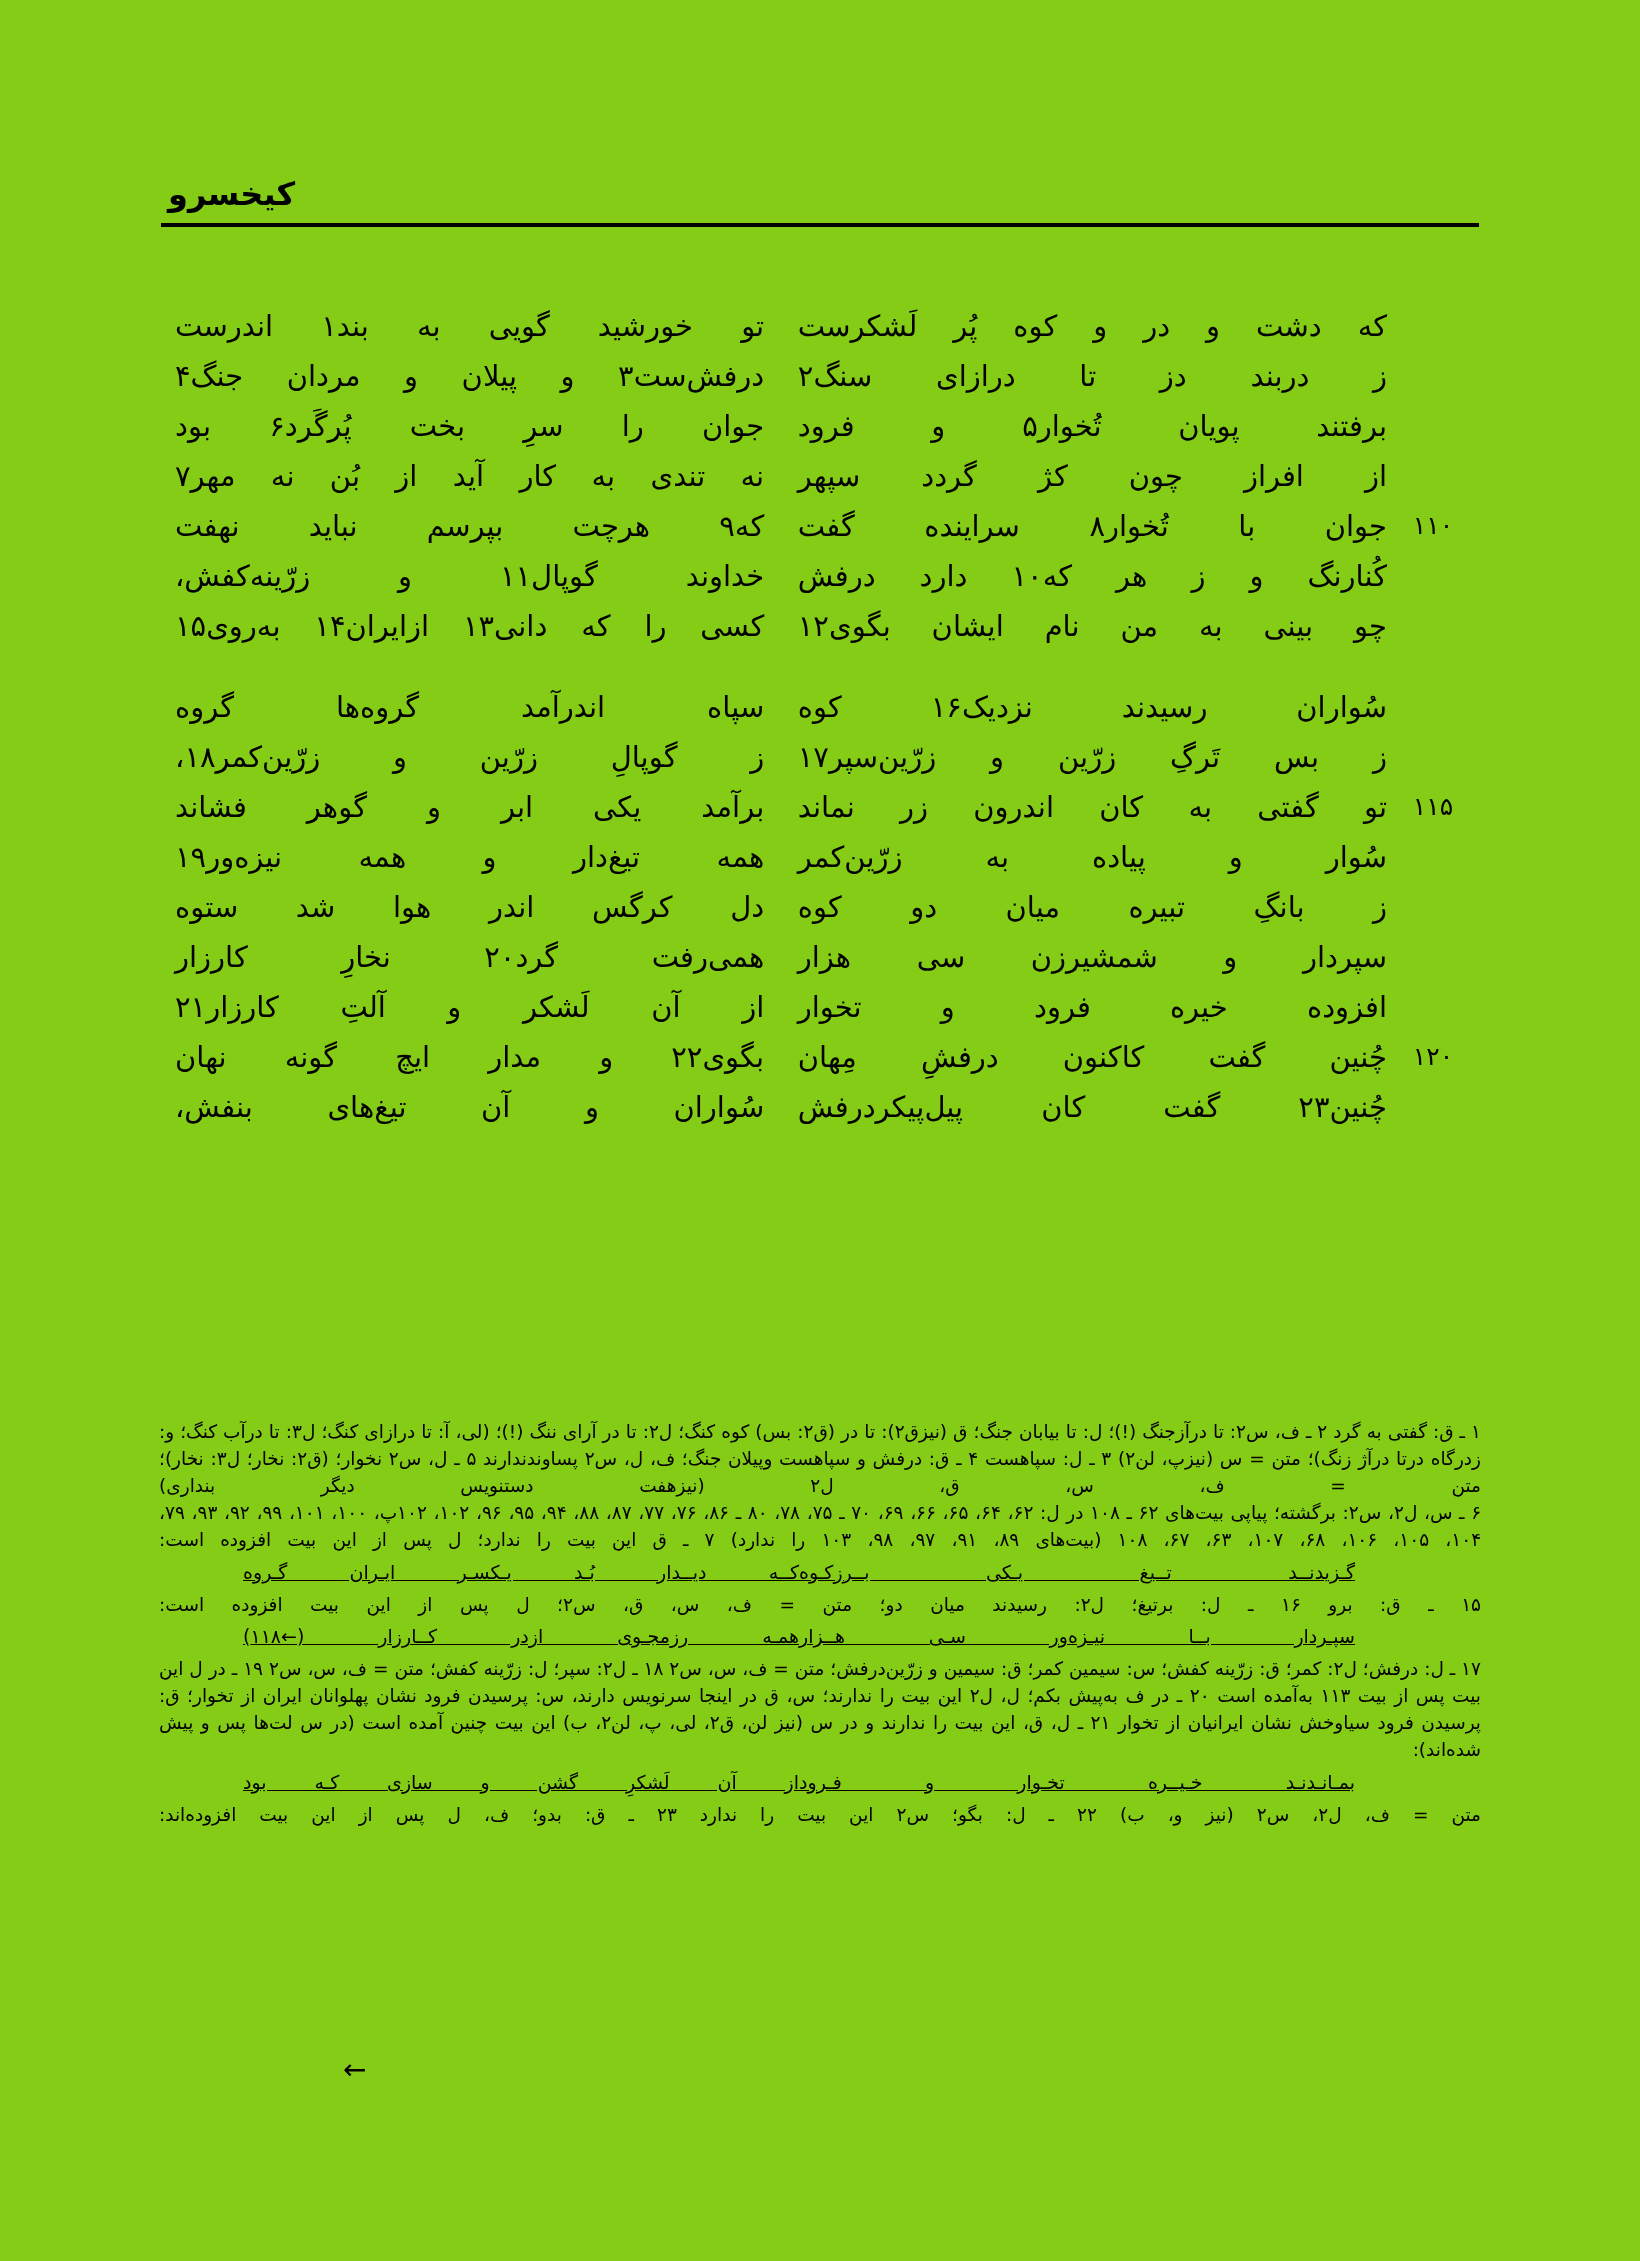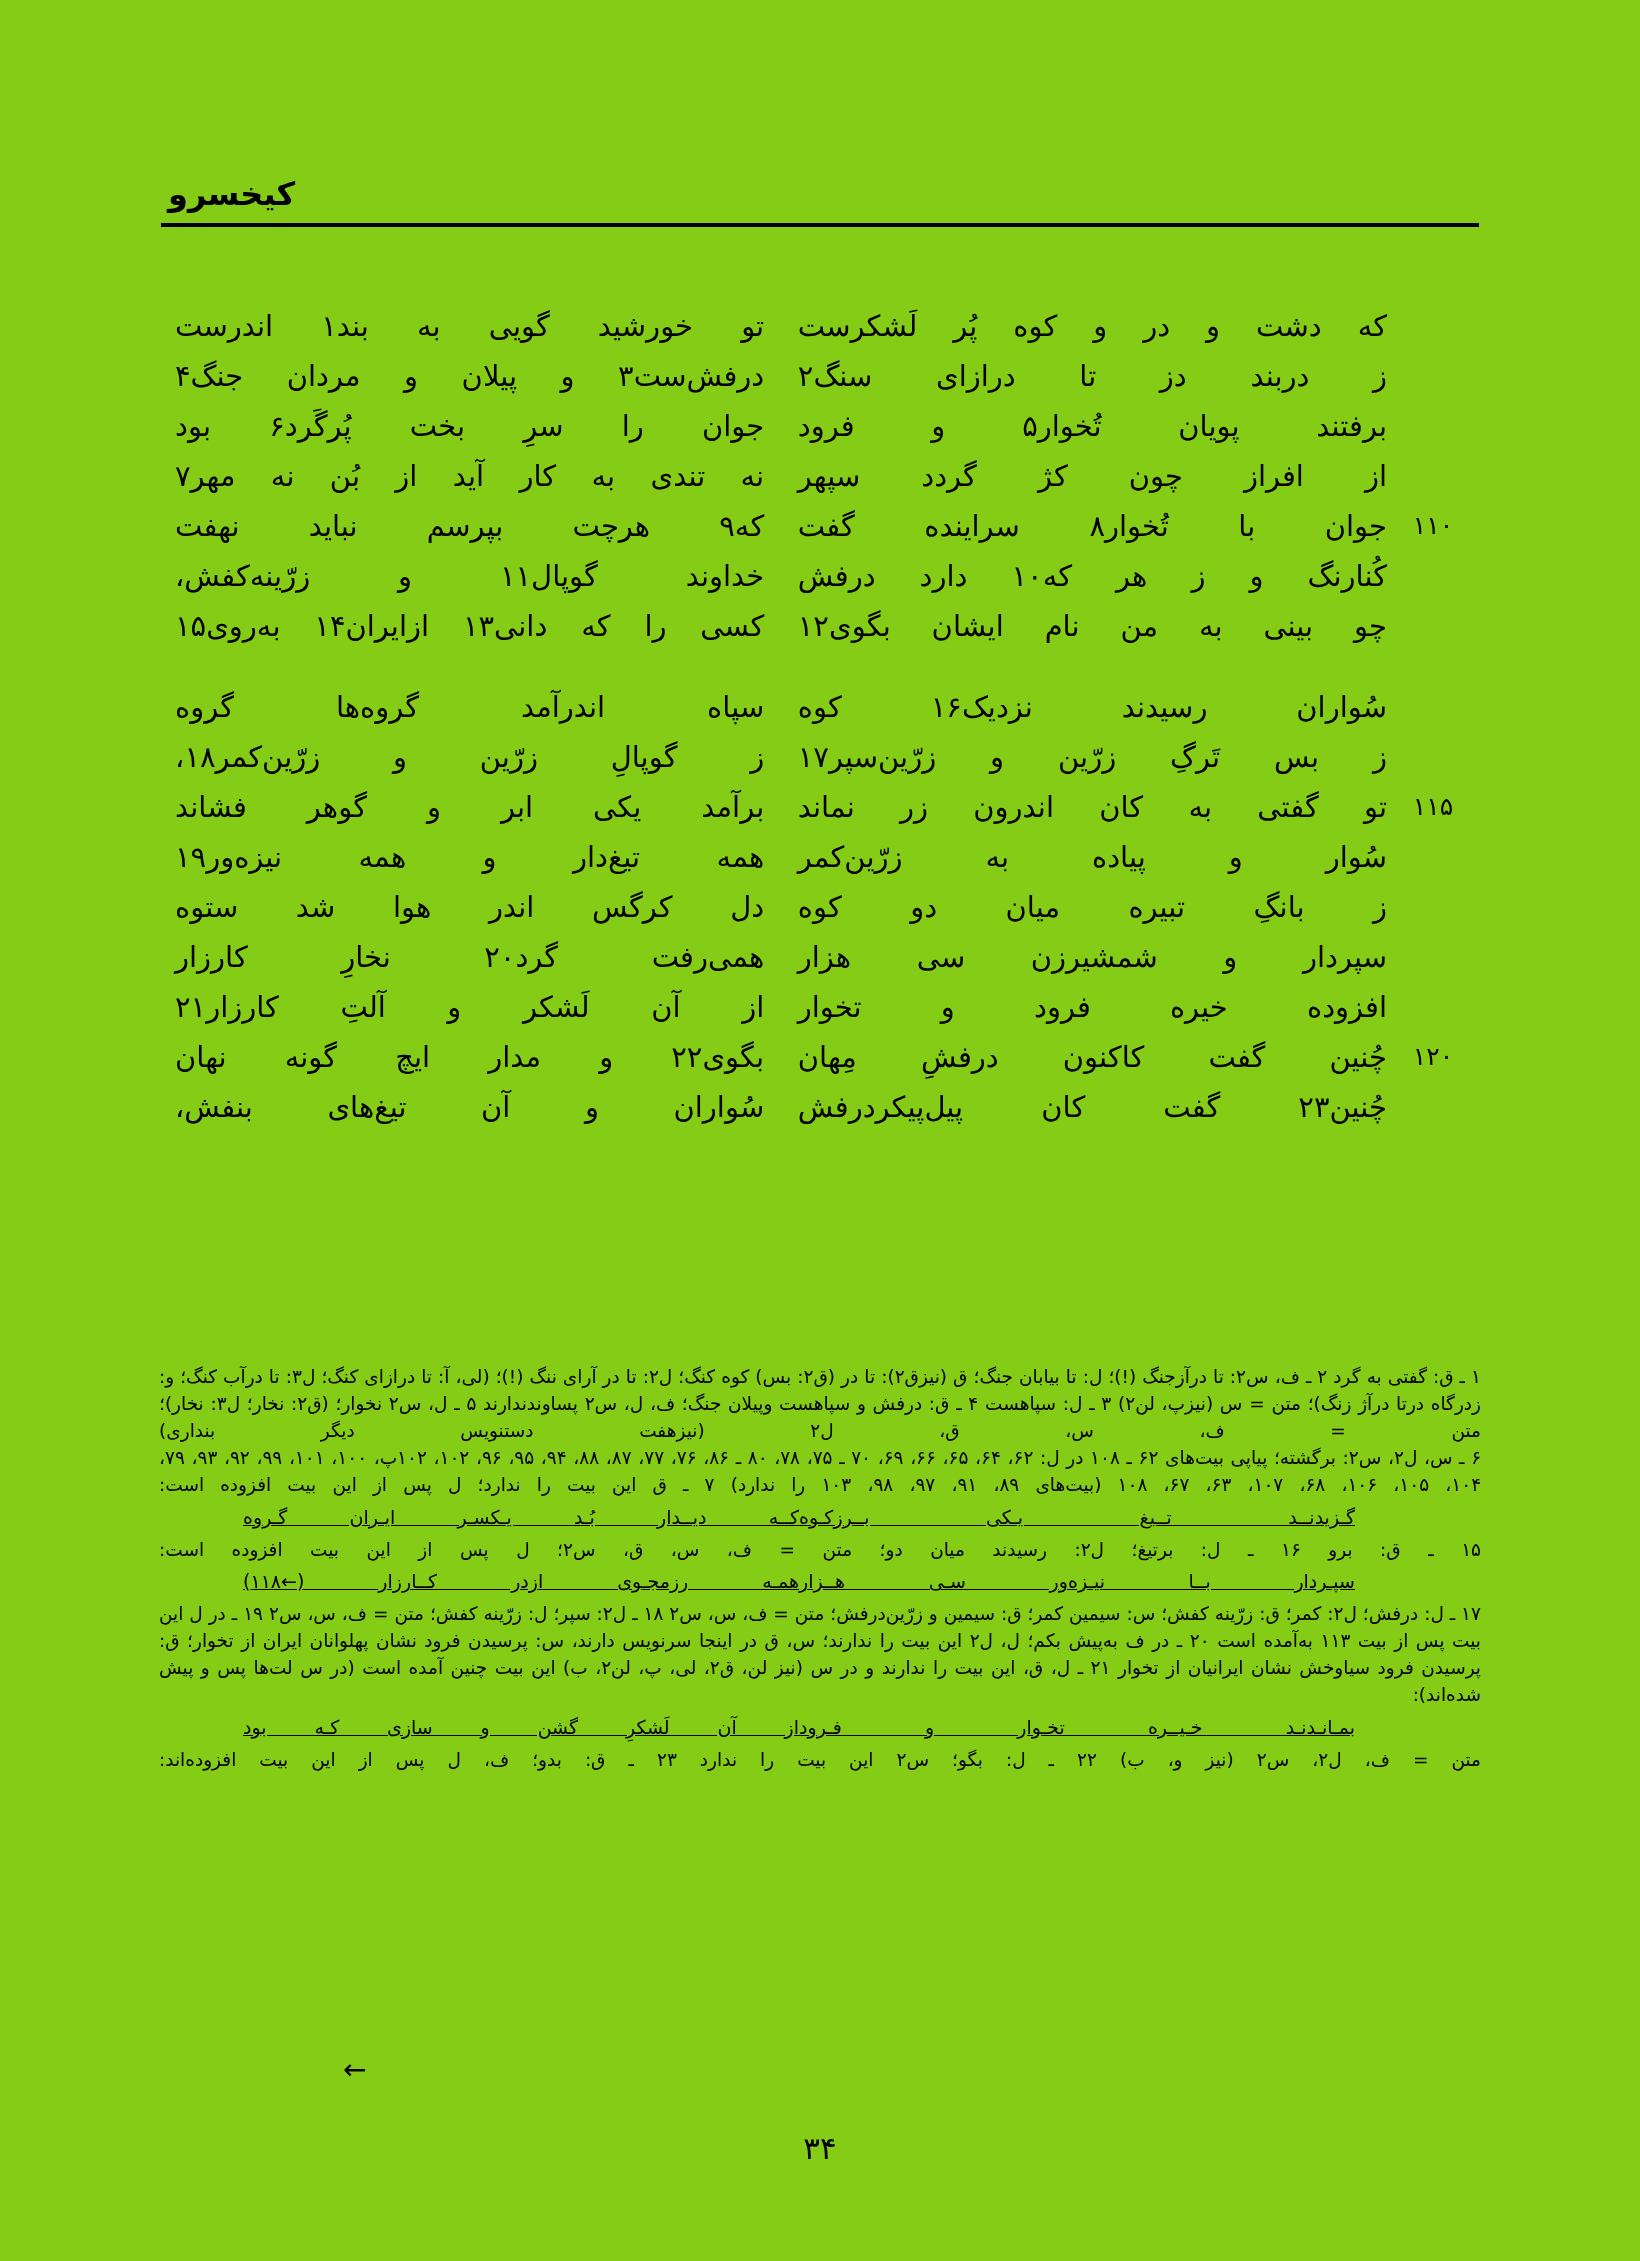--- a/index.html
+++ b/index.html
@@ -71,21 +71,21 @@
     font-family:Liberation Serif, serif;
   }
   .h-left{
     text-align:justify;
     text-align-last:justify;
     padding-right:7px;
   }
   
   .footnotes{
     position:absolute;
-    top:1363px;
+    top:1418px;
     left:159px;
     right:159px;
     direction:rtl;
     font-size:18.5px;
     line-height:27px;
     text-align:justify;
     text-align-last:justify;
   }
   .fn-para{
     text-align:justify;
@@ -239,16 +239,15 @@
       <p class="fn-para">۱۷ ـ ل: درفش؛ ل۲: کمر؛ ق: زرّینه کفش؛ س: سیمین کمر؛ ق: سیمین و زرّین‌درفش؛ متن = ف، س، س۲     ۱۸ ـ ل۲: سپر؛ ل: زرّینه کفش؛ متن = ف، س، س۲     ۱۹ ـ در ل این بیت پس از بیت ۱۱۳ به‌آمده است     ۲۰ ـ در ف به‌پیش بکم؛ ل، ل۲ این بیت را ندارند؛ س، ق در اینجا سرنویس دارند، س: پرسیدن فرود نشان پهلوانان ایران از تخوار؛ ق: پرسیدن فرود سیاوخش نشان ایرانیان از تخوار     ۲۱ ـ ل، ق، این بیت را ندارند و در س (نیز لن، ق۲، لی، پ، لن۲، ب) این بیت چنین آمده است (در س لت‌ها پس و پیش شده‌اند):</p>
       <div class="fn-verse">
         <div class="fv">بمـانـدنـد خـیــره تخـوار و فـرود</div>
         <div class="fv">از آن لَشکرِ گشن و سازی کـه بود</div>
       </div>
       <p class="fn-para">متن = ف، ل۲، س۲ (نیز و، ب)     ۲۲ ـ ل: بگو؛ س۲ این بیت را ندارد     ۲۳ ـ ق: بدو؛ ف، ل پس از این بیت افزوده‌اند:</p>
     </div>
 
   <div class="back-arrow">←</div>
 
-  <div class="page-number">۳۴</div>
 
 </div>
 
 
 </body></html>

